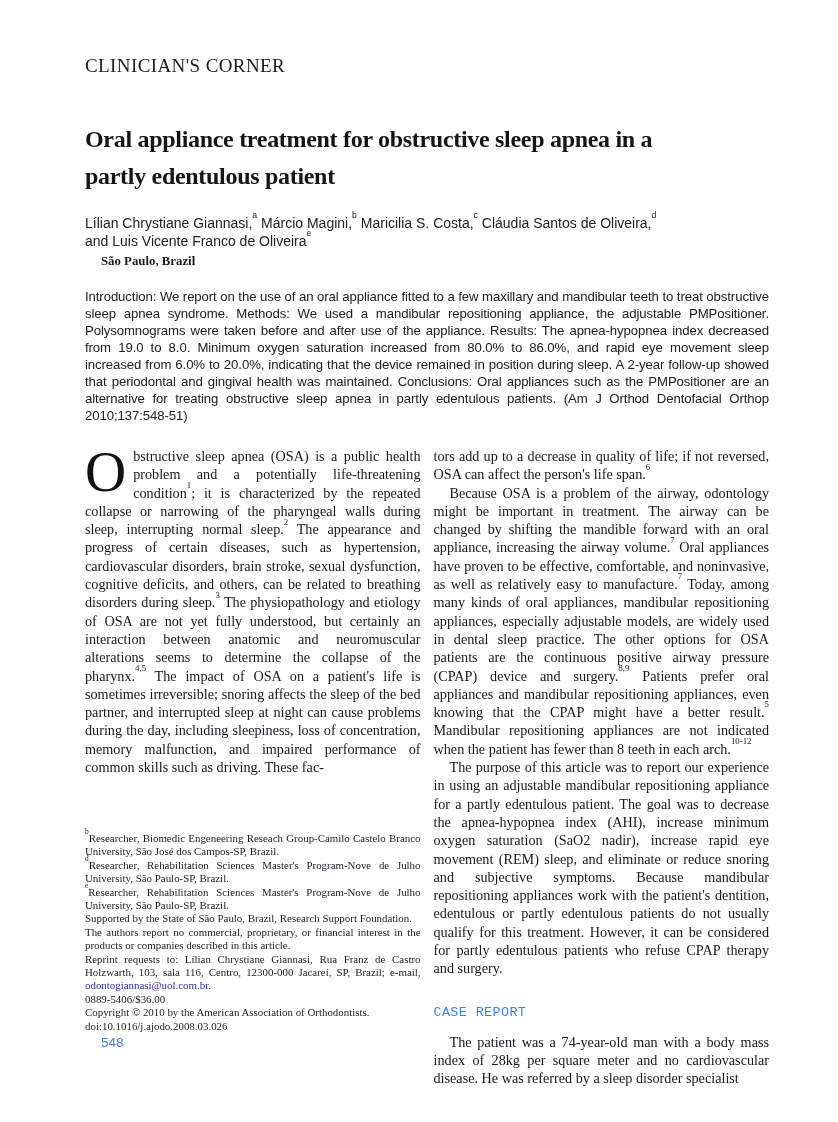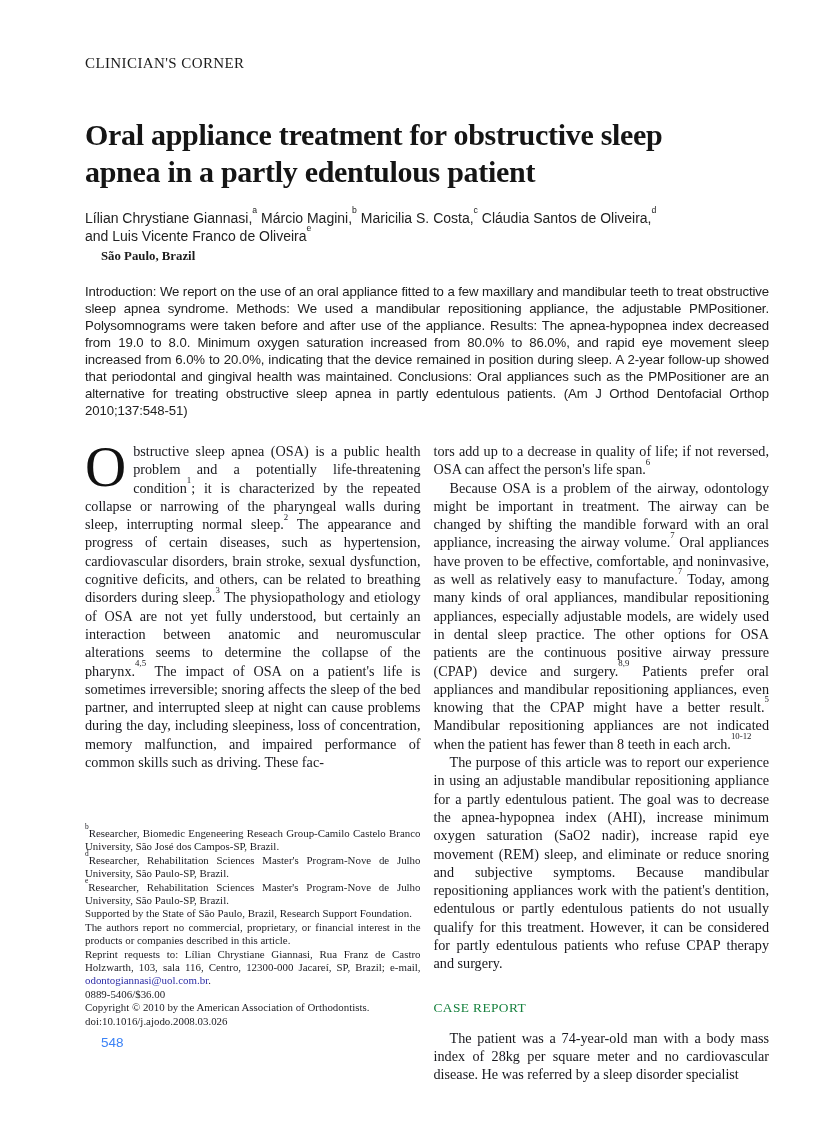--- a/index.html
+++ b/index.html
@@ -1,23 +1,23 @@
 <!DOCTYPE html>
 <html><head>
 <meta charset="utf-8">
 <style>
   * { margin:0; padding:0; box-sizing:border-box; }
   html,body { width:838px; height:1122px; }
   body { background:#ffffff; font-family:"Liberation Serif", serif; color:#1c1c1c; }
   .page { position:relative; width:838px; height:1122px; background:#ffffff; overflow:hidden; }
   .content { position:absolute; left:85px; top:0; width:684px; }
 
-  .eyebrow { margin-top:55px; font-size:15px; letter-spacing:0.4px; color:#1b1b1b; }
+  .eyebrow { margin-top:55px; font-size:19px; letter-spacing:0.4px; color:#1b1b1b; }
 
-  .title { margin-top:44px; font-size:30px; line-height:37px; font-weight:bold; letter-spacing:-0.3px; color:#151515; width:620px; }
+  .title { margin-top:44px; font-size:24px; line-height:37px; font-weight:bold; letter-spacing:-0.3px; color:#151515; width:620px; }
 
   .authors { margin-top:19px; font-family:"Liberation Sans", sans-serif; font-size:14px; line-height:18px; color:#222; }
   .authors sup { font-size:62%; line-height:0; position:relative; top:-0.45em; }
 
   .location { margin-top:4px; font-size:12.8px; font-weight:bold; color:#1b1b1b;margin-left:16px; }
 
   .abstract { margin-top:19px; font-family:"Liberation Sans", sans-serif; font-size:13.2px; line-height:17px; text-align:justify; letter-spacing:-0.1px; color:#212121; }
 
   .columns { margin-top:23px; display:flex; gap:13px; height:586px; }
   .col { width:335.5px; }
@@ -28,21 +28,21 @@
 
   .dropcap { float:left; font-size:57px; line-height:46px; padding:2px 7px 0 0; font-weight:400; color:#111; }
 
   .footnotes { margin-top:auto; font-size:10.9px; line-height:13.4px; text-align:justify; color:#1c1c22; }
   .footnotes .fn { text-align:justify; }
   .footnotes sup { font-size:68%; line-height:0; position:relative; top:-0.4em; }
   sup { font-size:62%; line-height:0; position:relative; top:-0.45em; }
 
   .email-link { text-decoration:none; cursor:pointer; }
 
-  .section-heading { font-family:Liberation Serif, serif; font-size:13.4px; letter-spacing:0.4px; margin:27px 0 13px 0; color:#15803d; }
+  .section-heading { font-family:Liberation Mono, monospace; font-size:13.4px; letter-spacing:0.4px; margin:27px 0 13px 0; color:#3b82f6; }
 
   .page-number { position:absolute; left:101px; top:1035px; font-family:"Liberation Sans", sans-serif; font-size:13.5px; color:#3b82f6; }
 </style>
 </head>
 <body>
 
 <div class="page">
   <div class="content">
 
     <div class="eyebrow">CLINICIAN'S CORNER</div>

